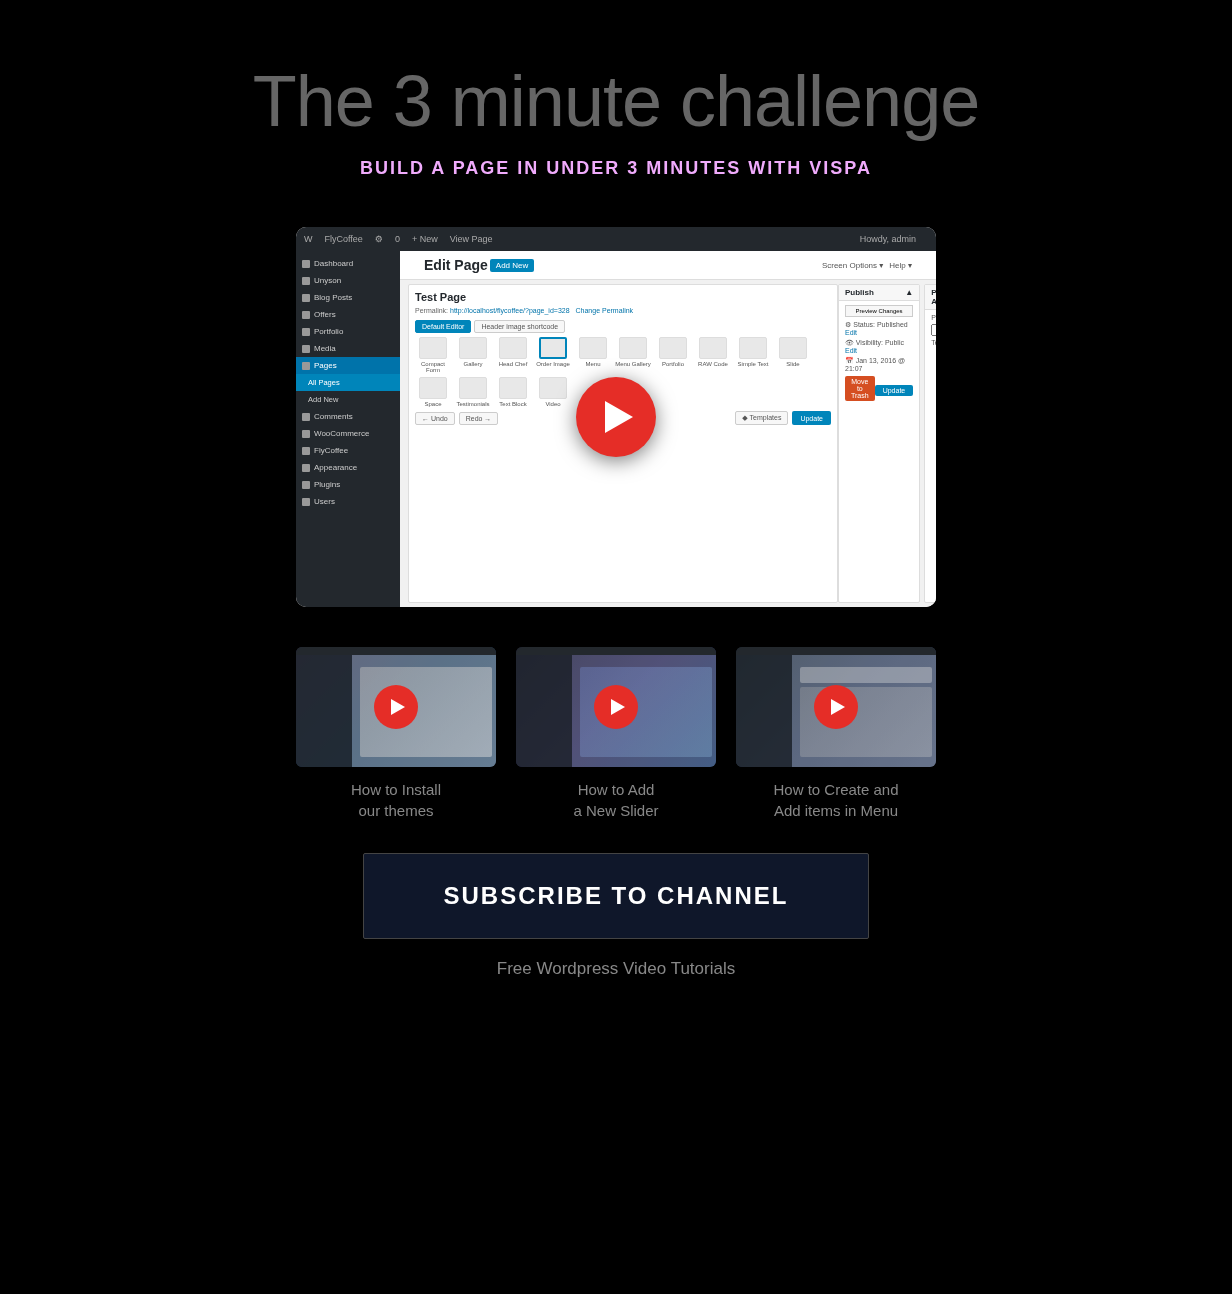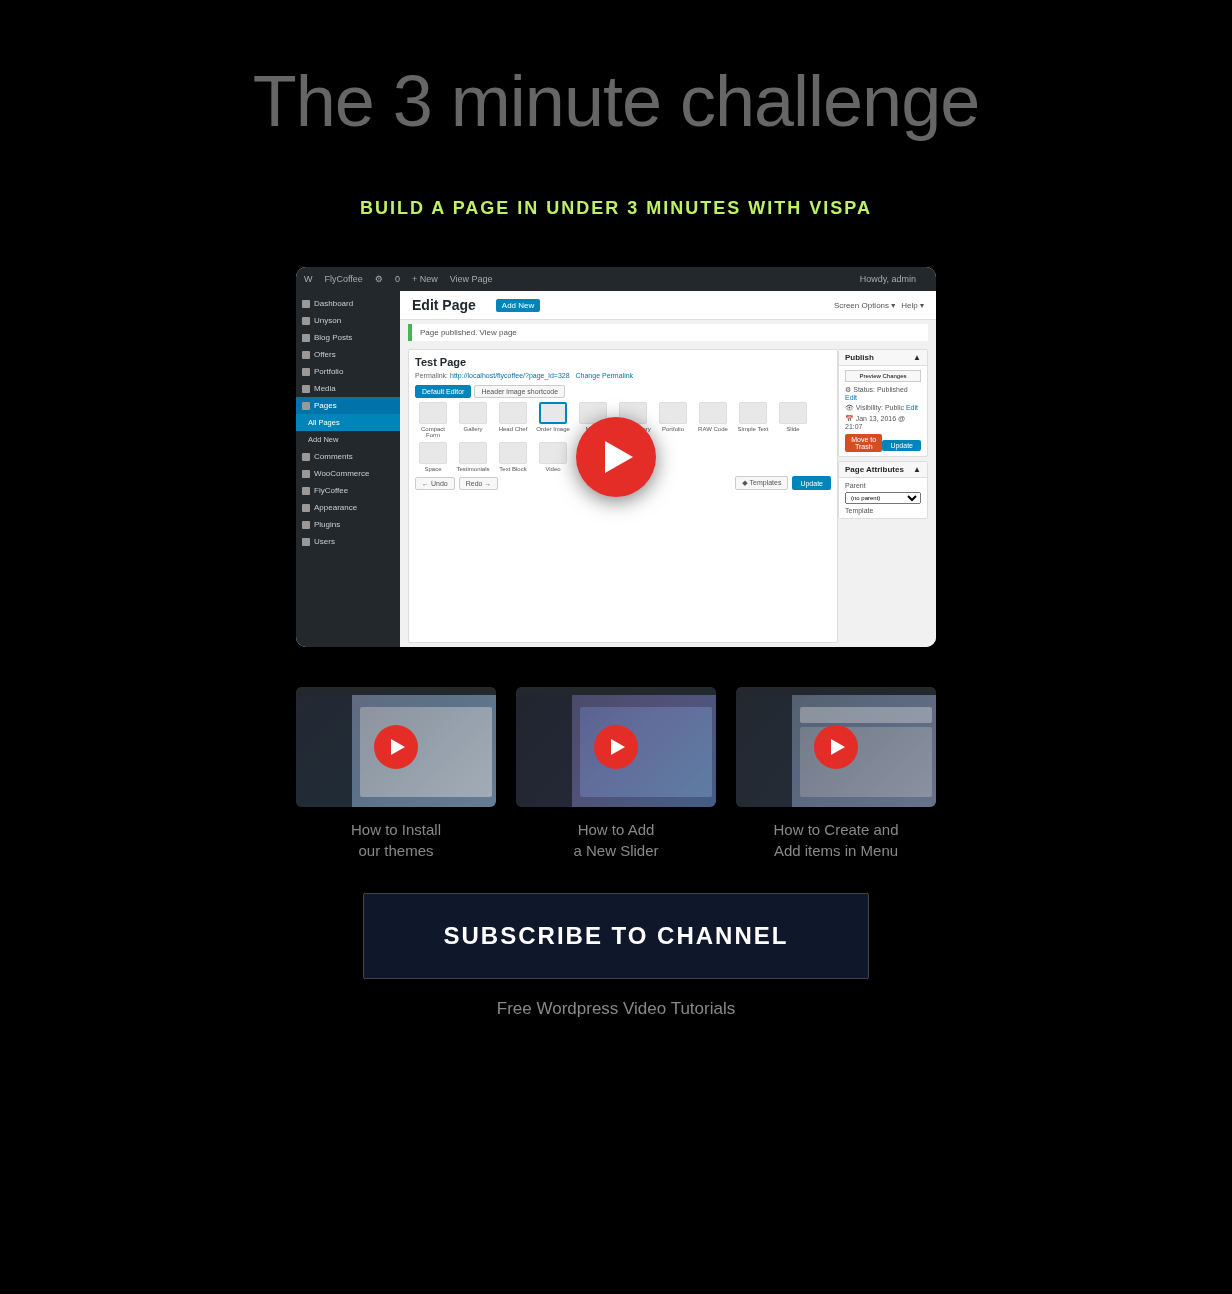--- a/index.html
+++ b/index.html
@@ -18,28 +18,27 @@
     .main-title {
       color: #666;
       font-size: 72px;
       font-weight: 300;
       text-align: center;
       margin-bottom: 16px;
       letter-spacing: -1px;
     }
 
     .subtitle {
-      color: #bef264;
+      color: #f0abfc;
       font-size: 18px;
       font-weight: 700;
       text-align: right;
       letter-spacing: 2px;
       text-transform: uppercase;
       margin-bottom: 48px;
-      margin-top: 40px;
     }
 
     .main-video-container {
       width: 640px;
       height: 380px;
       background: #1a1a1a;
       border-radius: 10px;
       overflow: hidden;
       position: relative;
       margin-bottom: 40px;
@@ -126,24 +125,24 @@
       flex: 1;
       background: #f1f1f1;
       overflow: hidden;
       display: flex;
       flex-direction: column;
     }
 
     .wp-page-header {
       background: #fff;
       border-bottom: 1px solid #ddd;
-      padding: 6px 12px;
-      display: flex;
-      align-items: center;
-      gap: 20px;
+      padding: 6px 24px;
+      display: flex;
+      align-items: center;
+      gap: 2px;
     }
 
     .wp-page-title {
       font-size: 14px;
       font-weight: 600;
       color: #23282d;
     }
 
     .wp-add-new-btn {
       background: #0085ba;
@@ -269,21 +268,21 @@
       color: #fff;
       border: none;
       border-radius: 2px;
       padding: 2px 8px;
       font-size: 7px;
     }
 
     .wp-sidebar-right {
       width: 90px;
       display: flex;
-      flex-direction: column;
+      flex-direction: row;
       gap: 4px;
     }
 
     .wp-metabox {
       background: #fff;
       border: 1px solid #ddd;
       border-radius: 2px;
     }
 
     .wp-metabox-header {
@@ -540,23 +539,20 @@
 
           <div class="wp-page-header">
             <span class="wp-page-title">Edit Page</span>
             <span class="wp-add-new-btn">Add New</span>
             <div style="margin-left:auto;display:flex;gap:6px;align-items:center;">
               <span style="font-size:8px;color:#555;text-align:center;">Screen Options ▾</span>
               <span style="font-size:8px;color:#555;">Help ▾</span>
             </div>
           </div>
 
-          <div class="wp-notice">
-            <span>Page published. View page</span>
-          </div>
 
           <div class="wp-content-area">
 
             <div class="wp-editor-area">
               <div class="wp-editor-title">Test Page</div>
               <div class="wp-permalink">
                 Permalink: <a>http://localhost/flycoffee/?page_id=328</a>
                 <span style="margin-left:4px;color:#0073aa;">Change Permalink</span>
               </div>
 

